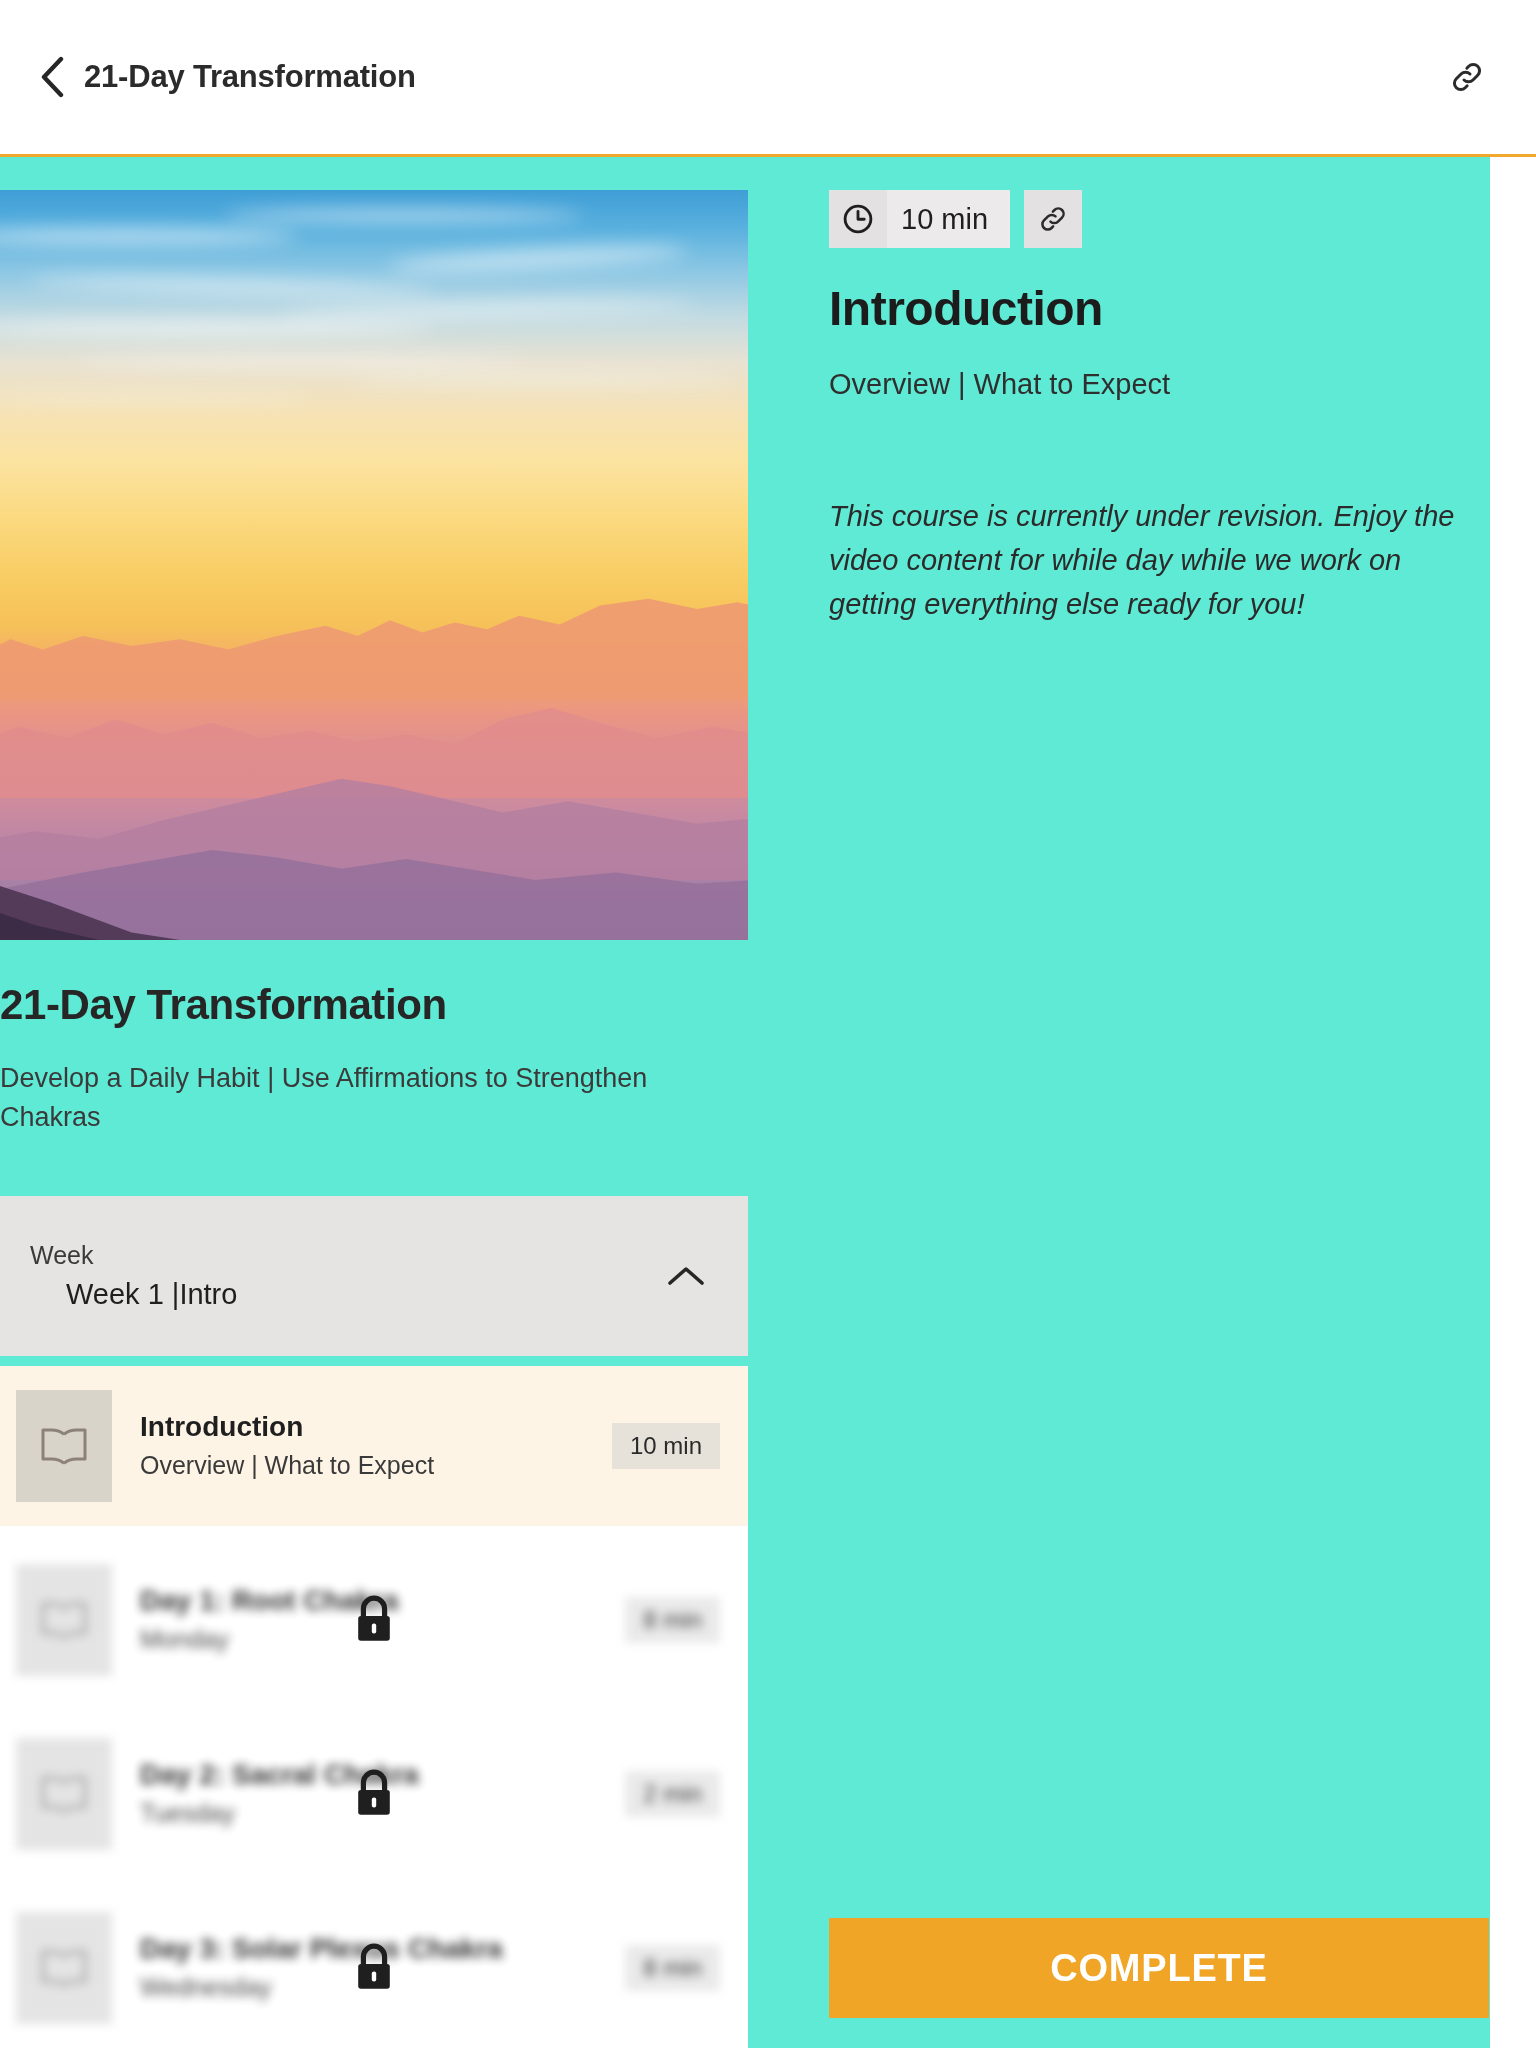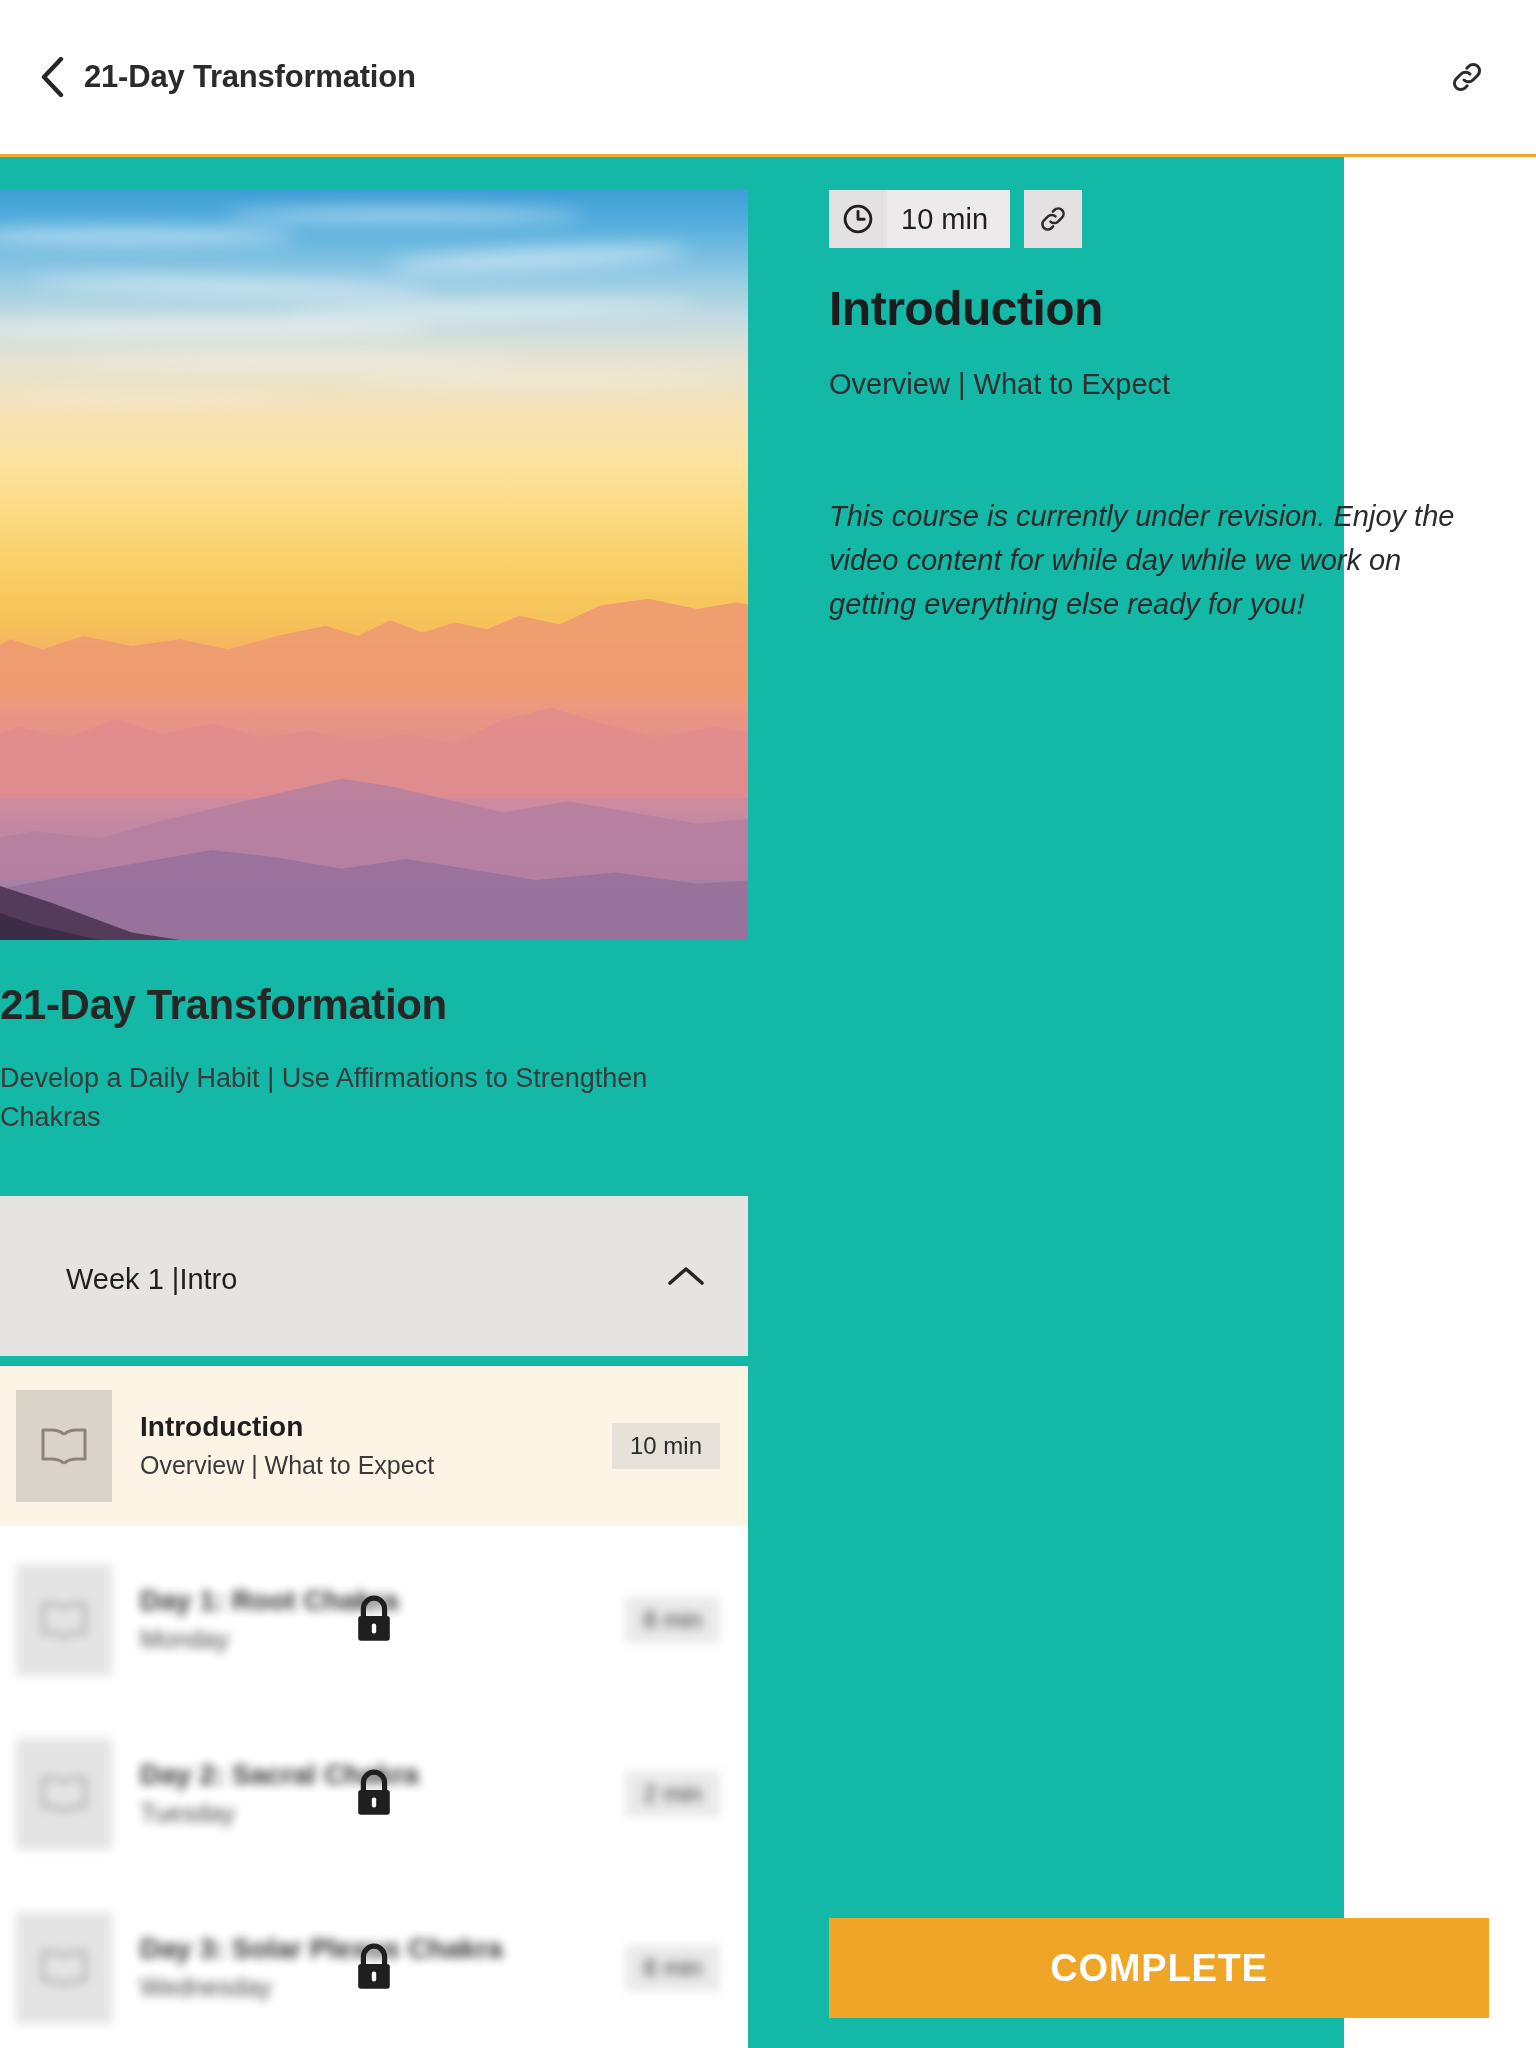--- a/index.html
+++ b/index.html
@@ -7,23 +7,23 @@
   html, body {
     width: 1536px;
     height: 2048px;
     background: #ffffff;
     font-family: "Liberation Sans", sans-serif;
     overflow: hidden;
   }
 
   #app {
     position: relative;
-    width: 1344px;
+    width: 1490px;
     height: 2048px;
-    background: #14b8a6;
+    background: #5eead4;
   }
 
   
   .topbar {
     position: absolute;
     left: 0; top: 0;
     width: 1536px;
     height: 157px;
     background: #ffffff;
     border-bottom: 3px solid #f0a92d;
@@ -334,20 +334,21 @@
       </svg>
     </div>
 
     <div class="course-block">
       <div class="course-title">21-Day Transformation</div>
       <div class="course-sub">Develop a Daily Habit | Use Affirmations to Strengthen Chakras</div>
     </div>
 
     <div class="week-head">
       <div class="week-text">
+        <div class="week-label">Week</div>
         <div class="week-value">Week 1 |Intro</div>
       </div>
       <div class="chev">
         <svg width="40" height="24" viewBox="0 0 40 24">
           <path d="M4 19 L20 5 L36 19" fill="none" stroke="#262626" stroke-width="3.6" stroke-linecap="round" stroke-linejoin="round"></path>
         </svg>
       </div>
     </div>
 
     <div class="lesson-list">

